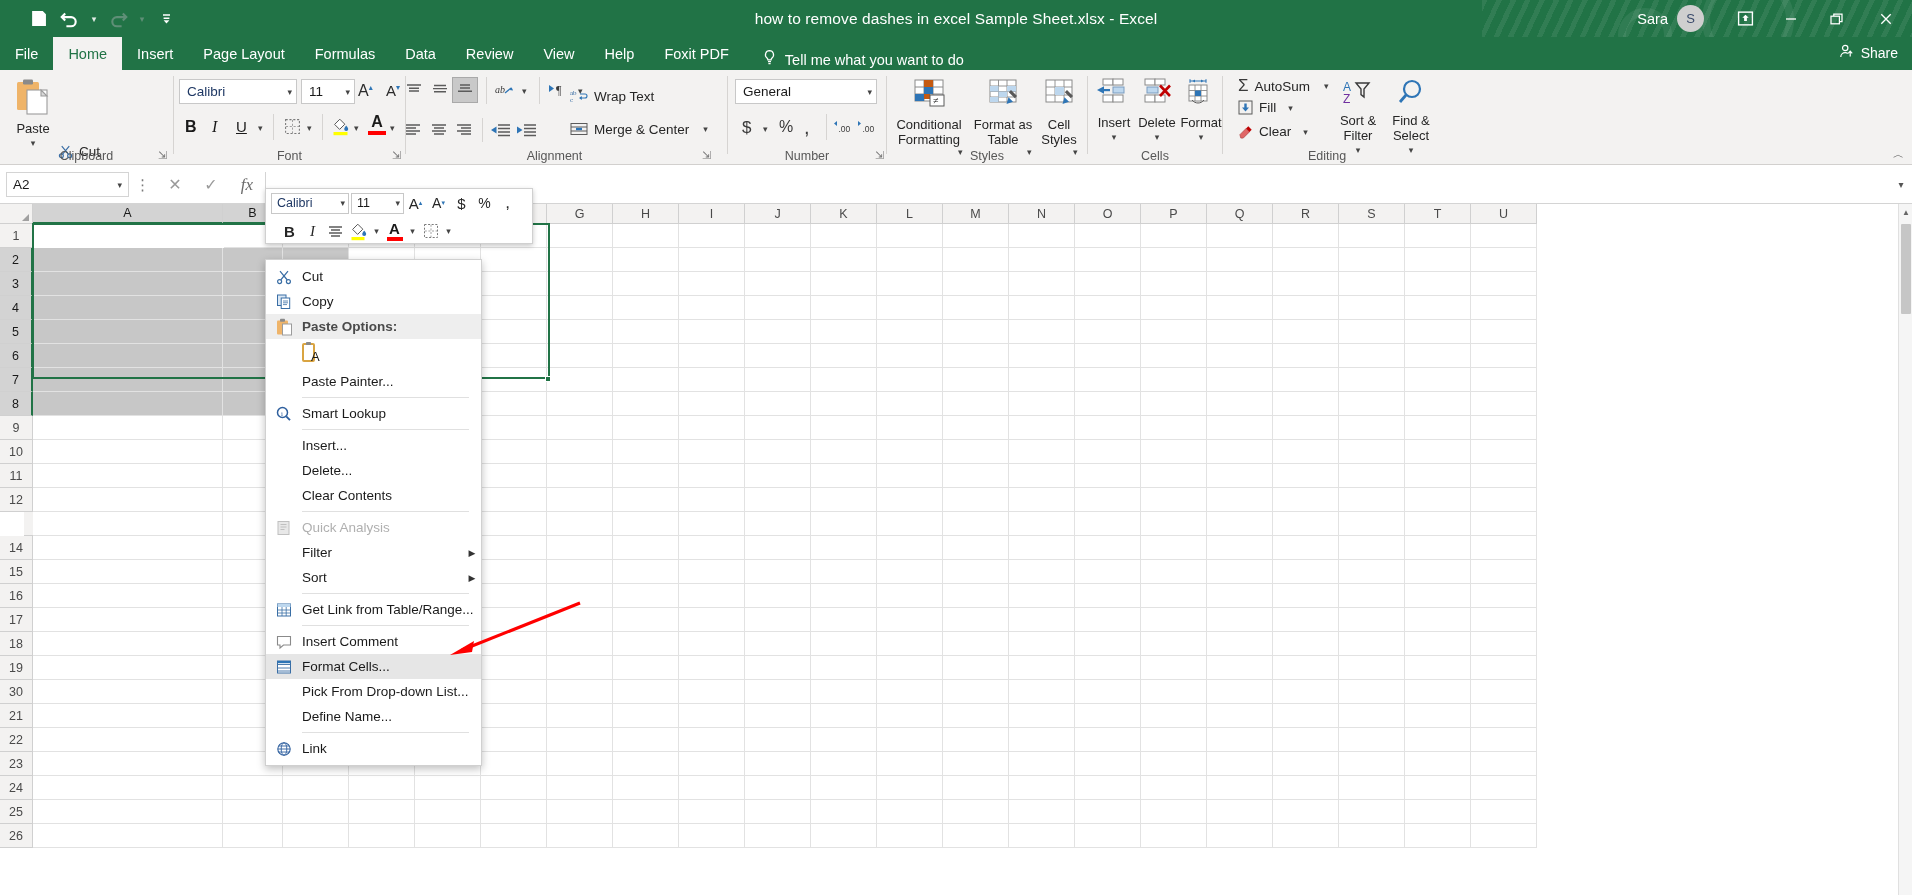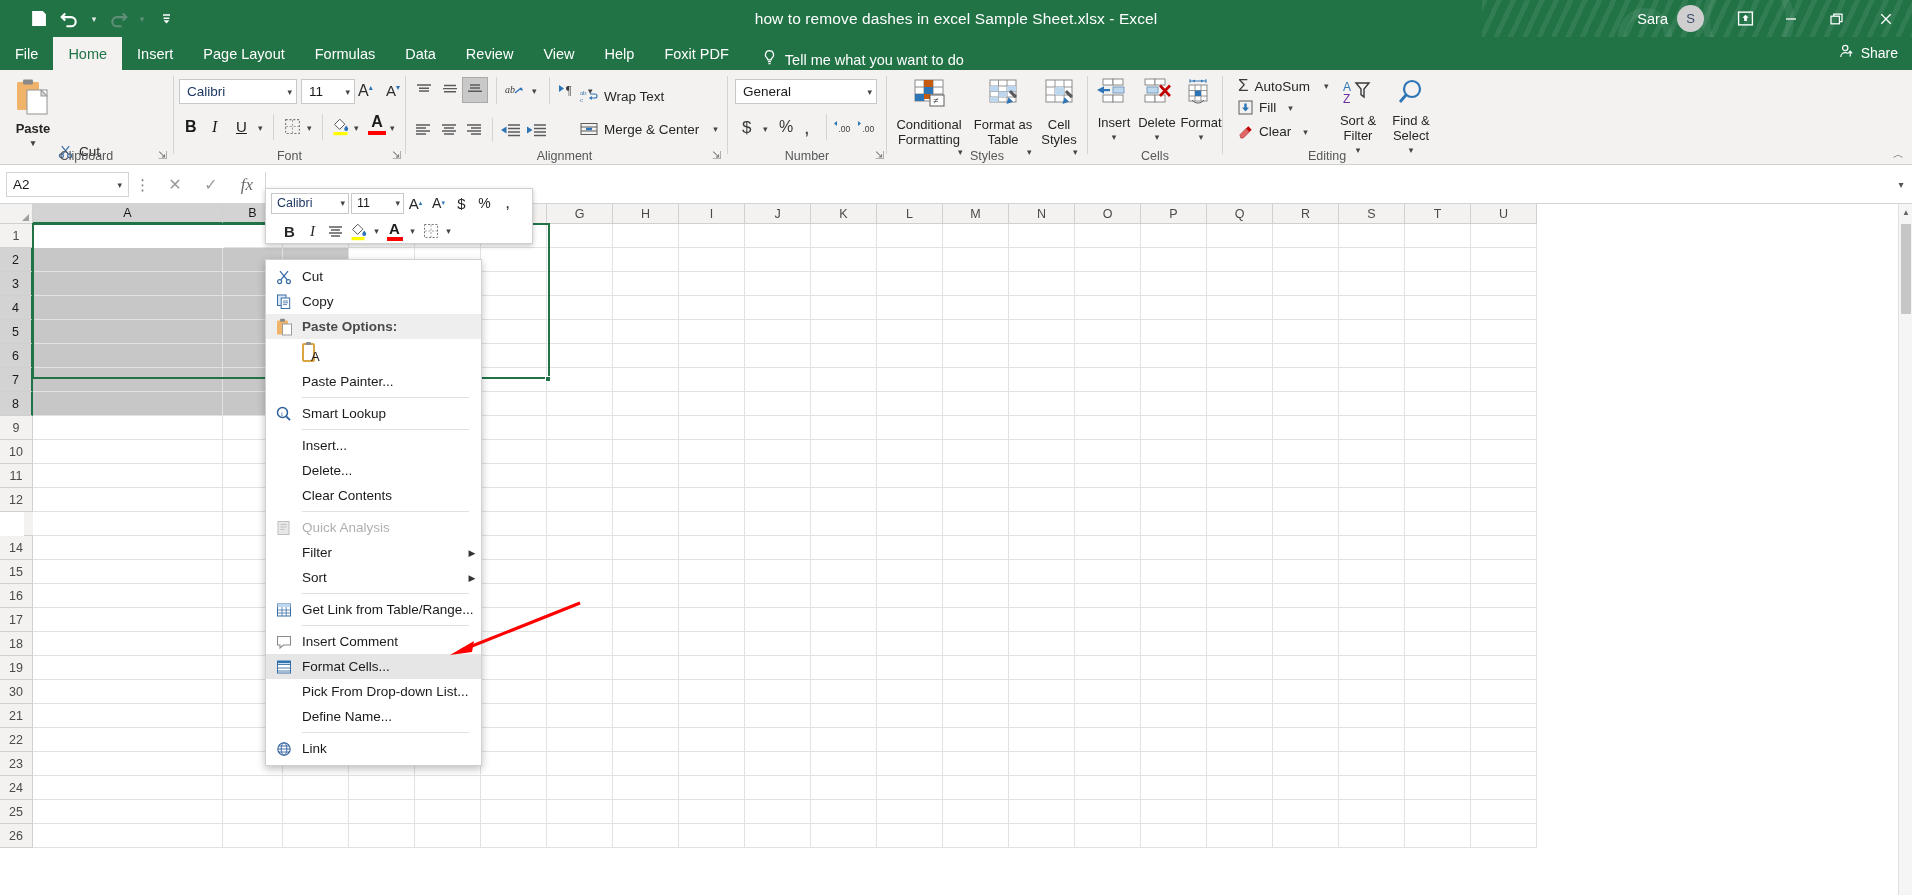--- a/index.html
+++ b/index.html
@@ -301,21 +301,21 @@
             <path fill="none" stroke="#ffffff" stroke-width="1.2" d="M11.2 13.4V8.2m-2 2.1 2-2.1 2 2.1"></path>
           </svg>
       </span>
       <span>Share</span>
     </div>
   </div>
 
   <div class="ribbon">
 
     <div class="rgroup" style="left:0; width:173px;">
-      <div class="bigbtn" style="left:10px; top:8px; width:46px;font-weight:bold;">
+      <div class="bigbtn" style="left:10px; top:8px; width:46px;">
         <span>
           <svg width="38" height="40" viewBox="0 0 38 40">
             <rect x="3" y="4" width="22" height="28" rx="1.5" fill="#efb469"></rect>
             <rect x="9" y="1.5" width="10" height="5" rx="1.2" fill="#8a8a8a"></rect>
             <rect x="13" y="12" width="20" height="24" fill="#ffffff" stroke="#9b9b9b" stroke-width="1.1"></rect>
             <path fill="#d9d9d9" stroke="#9b9b9b" stroke-width="1.1" d="M27 12l6 6h-6z"></path>
           </svg>
         </span>
         <span>Paste</span>
         <span class="caret">▾</span>
@@ -391,21 +391,21 @@
       <div style="position:absolute; left:194px; top:44px; text-align:center; width:18px;">
         <div style="font-size:16px; font-weight:bold; color:#1a1a1a; line-height:16px;">A</div>
         <div style="width:18px; height:4px; background:#ff0000; margin-top:1px;"></div>
       </div>
       <div class="caret" style="position:absolute; left:216px; top:53px;">▾</div>
       <div class="rgroup-label">Font</div>
       <div class="dlg-launch" style="left:218px;">⇲</div>
     </div>
     <div class="rsep" style="left:405px;"></div>
 
-    <div class="rgroup" style="left:404px; width:321px;">
+    <div class="rgroup" style="left:394px; width:321px;">
       <div style="position:absolute; left:10px; top:12px;">
         <svg width="20" height="18" viewBox="0 0 20 18">
             <path stroke="#5b5b5b" stroke-width="1.4" d="M3 3h14M5 6.2h10M5 9h10"></path>
           </svg>
       </div>
       <div style="position:absolute; left:36px; top:12px;">
         <svg width="20" height="18" viewBox="0 0 20 18">
             <path stroke="#5b5b5b" stroke-width="1.4" d="M4 3.5h12M3 6.6h14M4 9.7h12"></path>
           </svg>
       </div>

